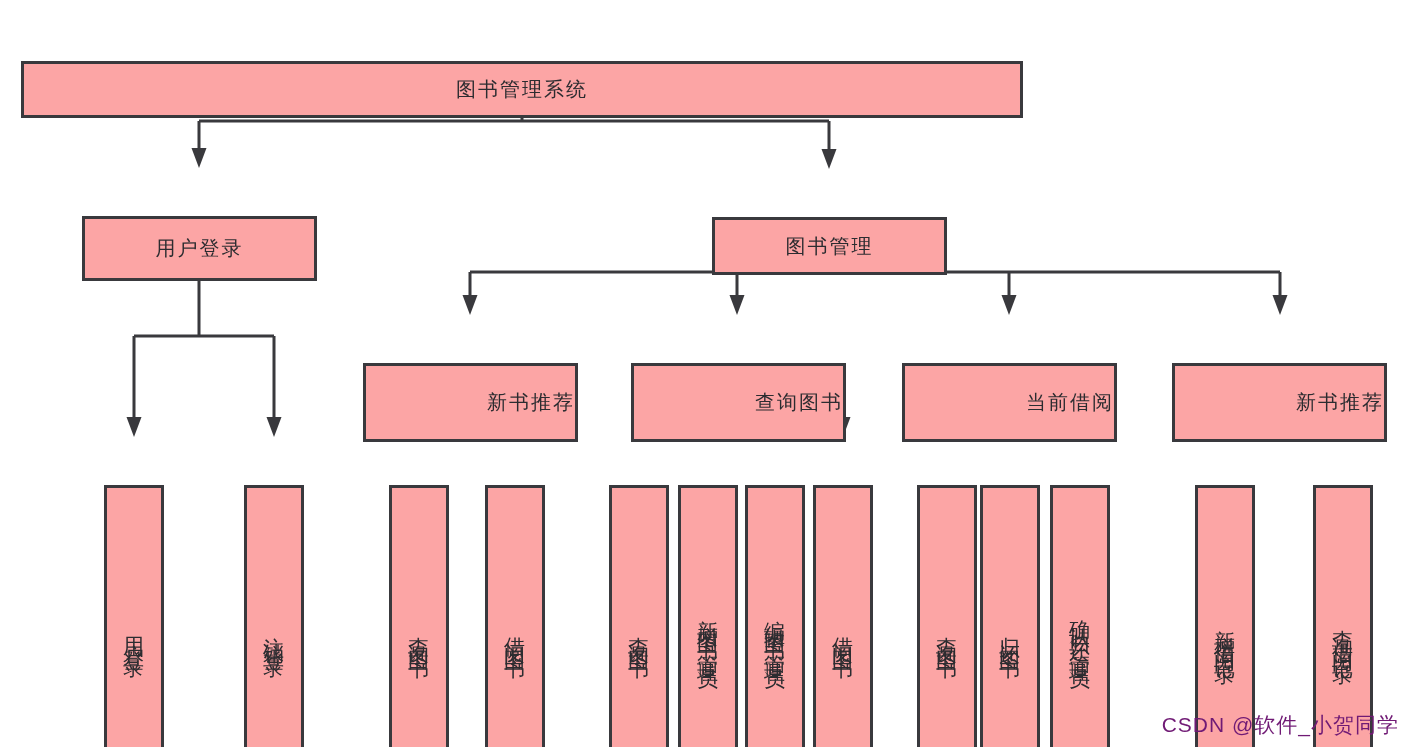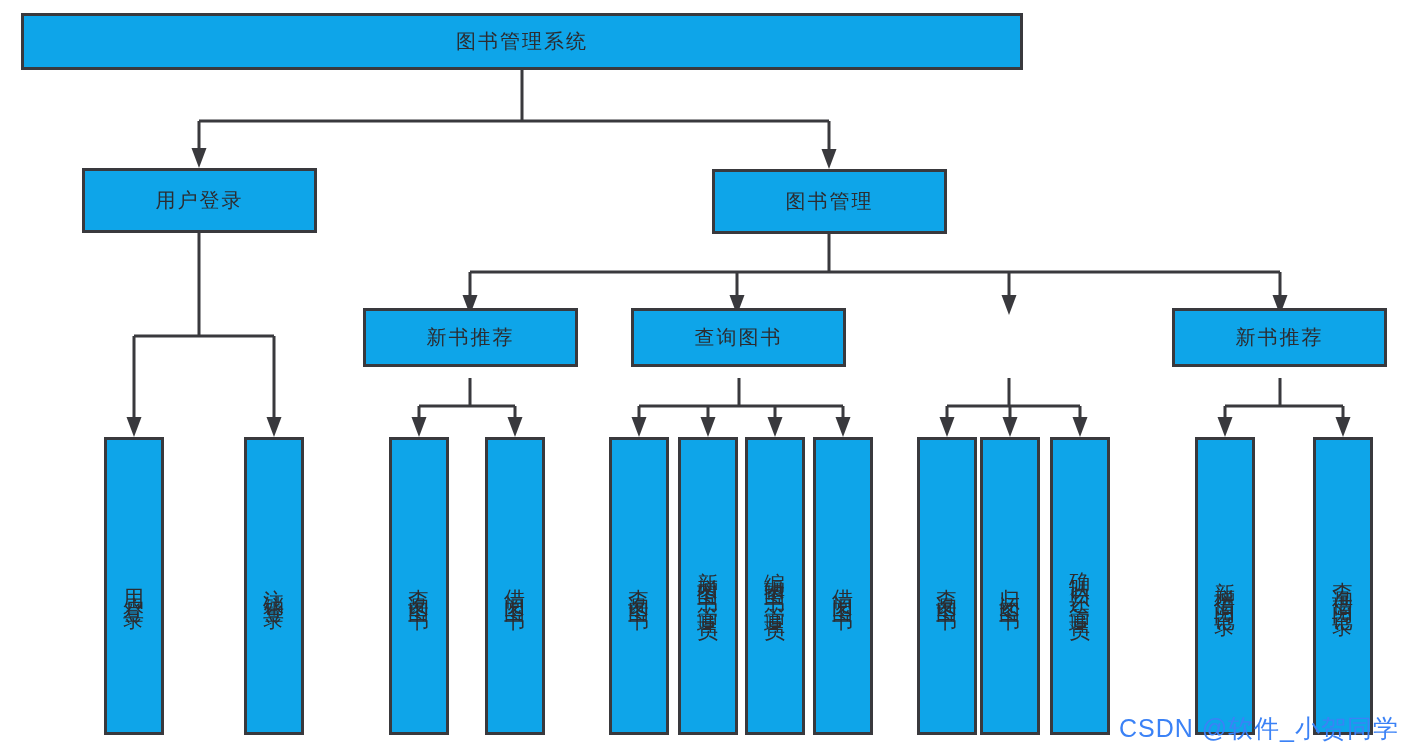--- a/index.html
+++ b/index.html
@@ -7,62 +7,63 @@
     position:relative;
     width:1405px;height:747px;
     background:#ffffff;
     font-family:"Liberation Sans","DejaVu Sans",sans-serif;
     overflow:hidden;
   }
   #wires{position:absolute;left:0;top:0;width:1405px;height:747px;}
   .node{
     position:absolute;
     box-sizing:border-box;
-    background:#0ea5e9;
+    background:#fca5a5;
     border:3px solid #39393d;
     color:#2c2c30;
     display:flex;align-items:center;justify-content:center;
     text-align:center;
+    margin-top:48px;
   }
   .h-node{font-size:20px;letter-spacing:2px;}
   .leaf{width:60px;height:298px;top:437px;font-size:21px;}
   .leaf .vtext{
     writing-mode:vertical-rl;
     text-orientation:mixed;
     letter-spacing:7px;
     line-height:1;
     white-space:nowrap;
   }
   
   #n-root{left:21px;top:13px;width:1002px;height:57px;}
   #n-user-login{left:82px;top:168px;width:235px;height:65px;}
-  #n-book-management{left:712px;top:169px;width:235px;height:65px;}
-  .l3{top:308px;width:215px;height:59px;}
+  #n-book-management{left:712px;top:169px;width:235px;height:58px;}
+  .l3{top:315px;width:215px;height:79px;justify-content:flex-end;}
   #n-new-book-rec{left:363px;}
   #n-book-borrow{left:631px;}
   #n-current-borrow{left:902px;}
   #n-borrow-records{left:1172px;}
   #lf-user-login{left:104px;}
   #lf-logout{left:244px;}
   #lf-query-books-1{left:389px;}
   #lf-borrow-books-1{left:485px;}
   #lf-query-books-2{left:609px;}
   #lf-add-books{left:678px;}
   #lf-edit-books{left:745px;}
   #lf-borrow-books-2{left:813px;}
   #lf-query-books-3{left:917px;}
   #lf-return-books{left:980px;}
   #lf-confirm-return{left:1050px;}
   #lf-add-borrow-record{left:1195px;}
   #lf-query-borrow-record{left:1313px;}
   #watermark{
     position:absolute;
-    right:6px;bottom:2px;
-    font-size:25px;
-    color:#3b82f6;
+    right:6px;bottom:8px;
+    font-size:21px;
+    color:#701a75;
     letter-spacing:1px;
     pointer-events:none;
   }
 </style>
 </head>
 <body>
 
 <div id="canvas">
 
   <svg id="wires" viewBox="0 0 1405 747" xmlns="http://www.w3.org/2000/svg">
@@ -98,20 +99,23 @@
   <div class="node h-node" id="n-book-management">
     <span>图书管理</span>
   </div>
 
   <div class="node h-node l3" id="n-new-book-rec">
     <span>新书推荐</span>
   </div>
   <div class="node h-node l3" id="n-book-borrow">
     <span>查询图书</span>
   </div>
+  <div class="node h-node l3" id="n-current-borrow">
+    <span>当前借阅</span>
+  </div>
   <div class="node h-node l3" id="n-borrow-records">
     <span>新书推荐</span>
   </div>
 
   <div class="node leaf" id="lf-user-login">
     <span class="vtext">用户登录</span>
   </div>
   <div class="node leaf" id="lf-logout">
     <span class="vtext">注销登录</span>
   </div>

